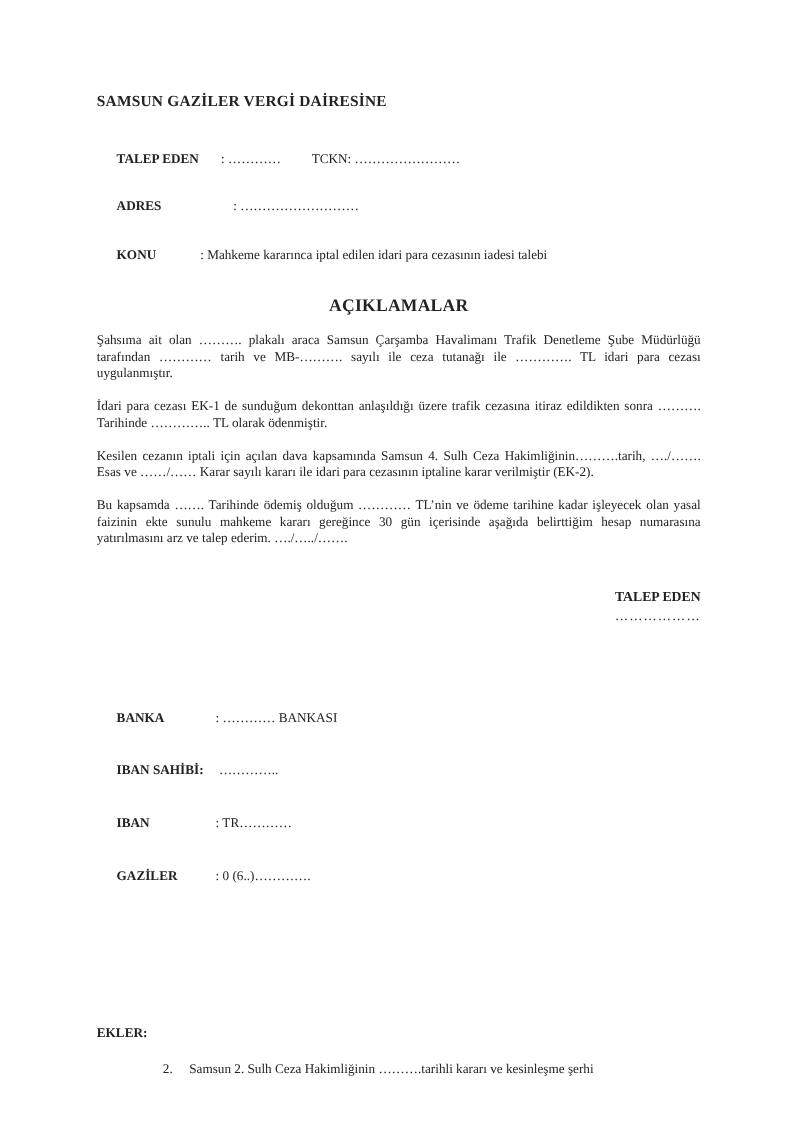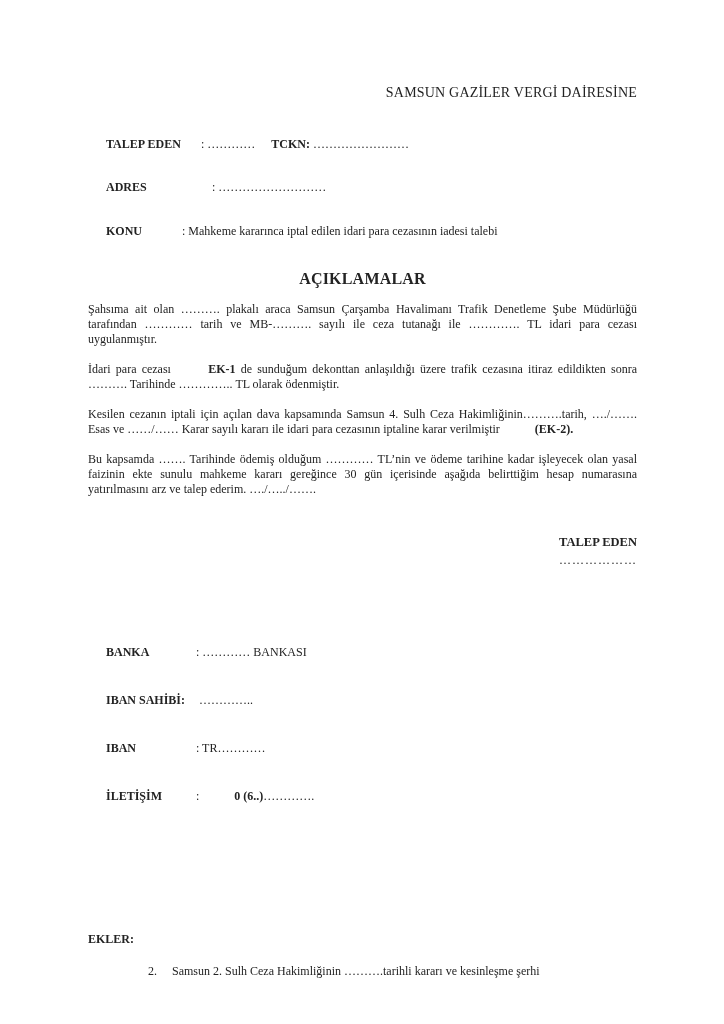--- a/index.html
+++ b/index.html
@@ -19,35 +19,35 @@
     position: relative;
     box-sizing: border-box;
     width: 724px;
     height: 1024px;
     padding: 85px 87px 0 88px;
     background: #ffffff;
   }
   .title {
     margin: 0 0 21px 0;
     font-size: 14px;
-    font-weight: normal;
-    text-align: right;
+    font-weight: bold;
+    text-align: left;
     letter-spacing: 0.2px;
   }
   .fields {
     line-height: 14.6px;
     margin-bottom: 17px;
   }
   .field-line { white-space: pre-wrap; }
-  .b { font-weight: bold; margin-left: 32px; }
+  .b { font-weight: normal; }
   .lab { font-weight: bold; display: inline-block; }
   .lab-talep { width: 95px; }
   .lab-adres { width: 106px; }
   .lab-konu  { width: 76px; }
-  .tckn-label { font-weight: bold; margin-left: 16px; }
+  .tckn-label { font-weight: normal; margin-left: 28px; }
   .heading {
     margin: 0 0 14px 0;
     font-size: 16px;
     font-weight: bold;
     text-align: center;
     letter-spacing: 0.2px;
   }
   .par {
     margin: 0 0 15px 0;
     line-height: 15px;
@@ -111,21 +111,21 @@
     <div class="bank-row">
       <span class="bank-label">BANKA</span><span>: ………… BANKASI</span>
     </div>
     <div class="bank-row">
       <span class="bank-label">IBAN SAHİBİ:</span><span> …………..</span>
     </div>
     <div class="bank-row">
       <span class="bank-label">IBAN</span><span>: TR…………</span>
     </div>
     <div class="bank-row">
-      <span class="bank-label">İLETİŞİM</span><span>: </span><span class="b">0 (6..)</span><span>………….</span>
+      <span class="bank-label">GAZİLER</span><span>: </span><span class="b">0 (6..)</span><span>………….</span>
     </div>
   </div>
 
   <div class="ekler">
     <div class="ek-heading">EKLER:</div>
     <div class="ek-item">
       <span class="ek-num">2.</span><span>Samsun 2. Sulh Ceza Hakimliğinin ……….tarihli kararı ve kesinleşme şerhi</span>
     </div>
   </div>
 

